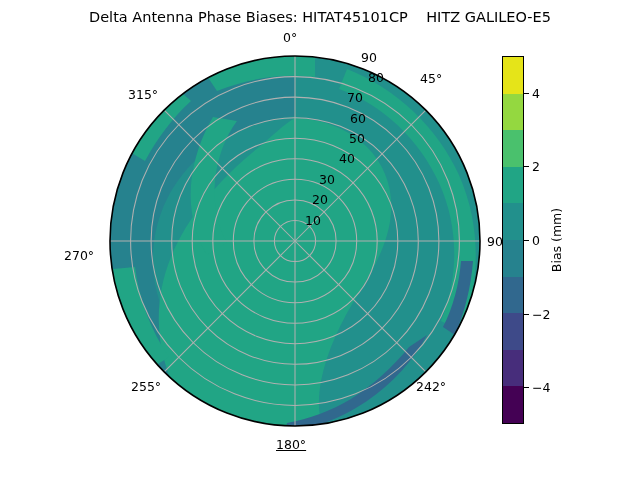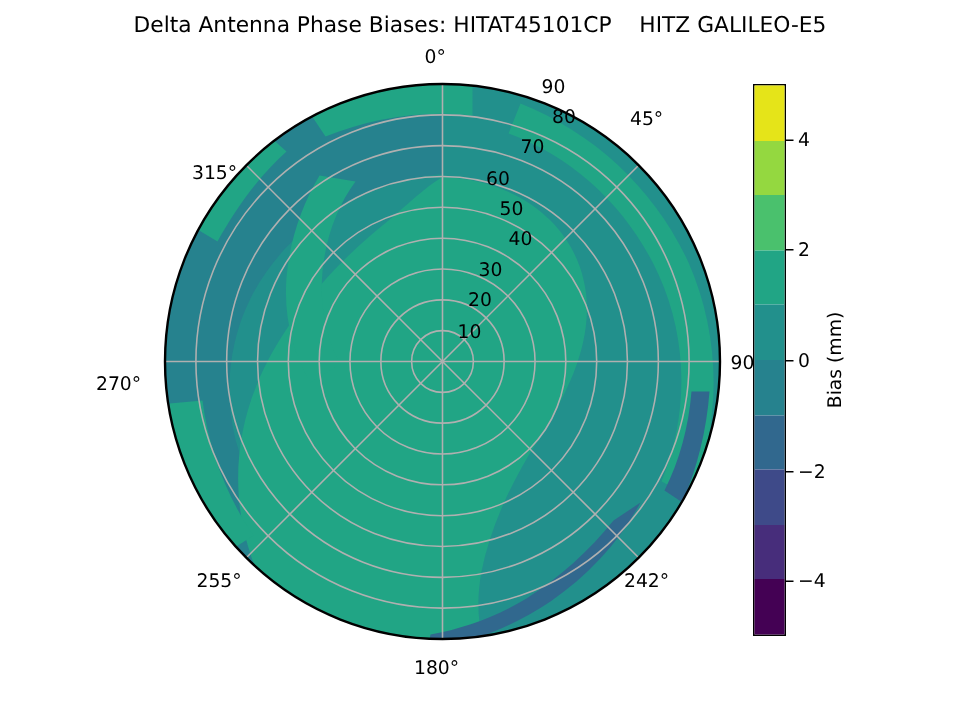--- a/index.html
+++ b/index.html
@@ -170,35 +170,35 @@
         <line x1="186" y1="186" x2="55.2" y2="55.2"></line>
       </g>
 
       <circle cx="186" cy="186" r="185" fill="none" stroke="#000000" stroke-width="1.6"></circle>
     </svg>
 
     <div class="rad-label" style="left:196px;top:158px;text-align:right;">10</div>
     <div class="rad-label" style="left:203px;top:137px;">20</div>
     <div class="rad-label" style="left:210px;top:117px;">30</div>
     <div class="rad-label" style="left:230px;top:96px;">40</div>
-    <div class="rad-label" style="left:224px;top:76px;">50</div>
-    <div class="rad-label" style="left:215px;top:56px;text-align:right;">60</div>
+    <div class="rad-label" style="left:240px;top:76px;">50</div>
+    <div class="rad-label" style="left:241px;top:56px;text-align:right;">60</div>
     <div class="rad-label" style="left:238px;top:35px;">70</div>
     <div class="rad-label" style="left:259px;top:15px;">80</div>
     <div class="rad-label" style="left:252px;top:-5px;">90</div>
   </div>
 
   <div class="ang-label" style="left:283px;top:30px;">0°</div>
   <div class="ang-label" style="left:420px;top:71px;">45°</div>
   <div class="ang-label" style="left:487px;top:234px;">90</div>
   <div class="ang-label" style="left:416px;top:379px;">242°</div>
-  <div class="ang-label" style="left:276px;top:437px;">180°</div>
+  <div class="ang-label" style="left:276px;top:437px;text-decoration:underline;">180°</div>
   <div class="ang-label" style="left:131px;top:379px;">255°</div>
   <div class="ang-label" style="left:64px;top:248px;">270°</div>
-  <div class="ang-label" style="left:128px;top:87px;margin-top:20px;">315°</div>
+  <div class="ang-label" style="left:128px;top:87px;">315°</div>
 
   <div class="cbar-wrap">
     <div class="cbar">
       <div class="cbar-band" style="background:#e5e419;"></div>
       <div class="cbar-band" style="background:#94d840;"></div>
       <div class="cbar-band" style="background:#4ac16d;"></div>
       <div class="cbar-band" style="background:#21a585;"></div>
       <div class="cbar-band" style="background:#22908c;"></div>
       <div class="cbar-band" style="background:#26828e;"></div>
       <div class="cbar-band" style="background:#31688e;"></div>

